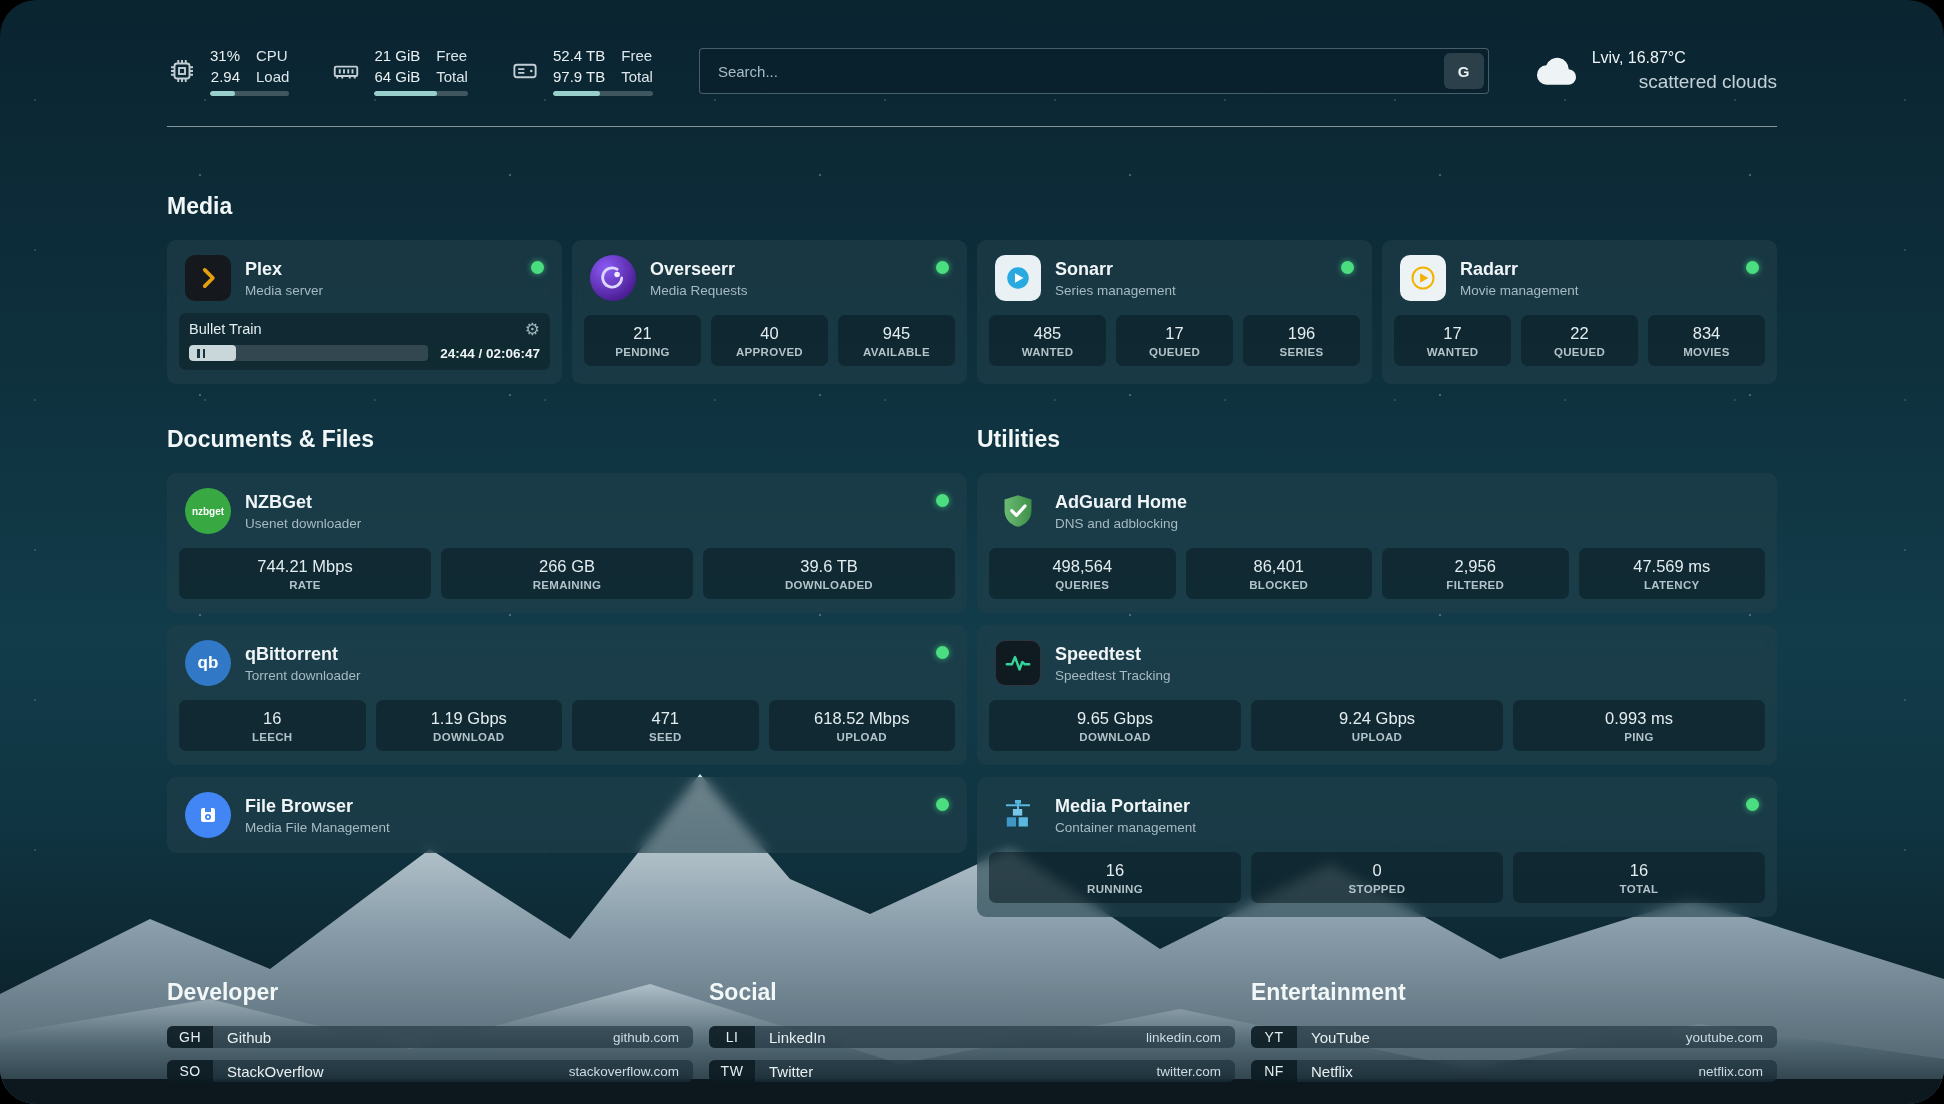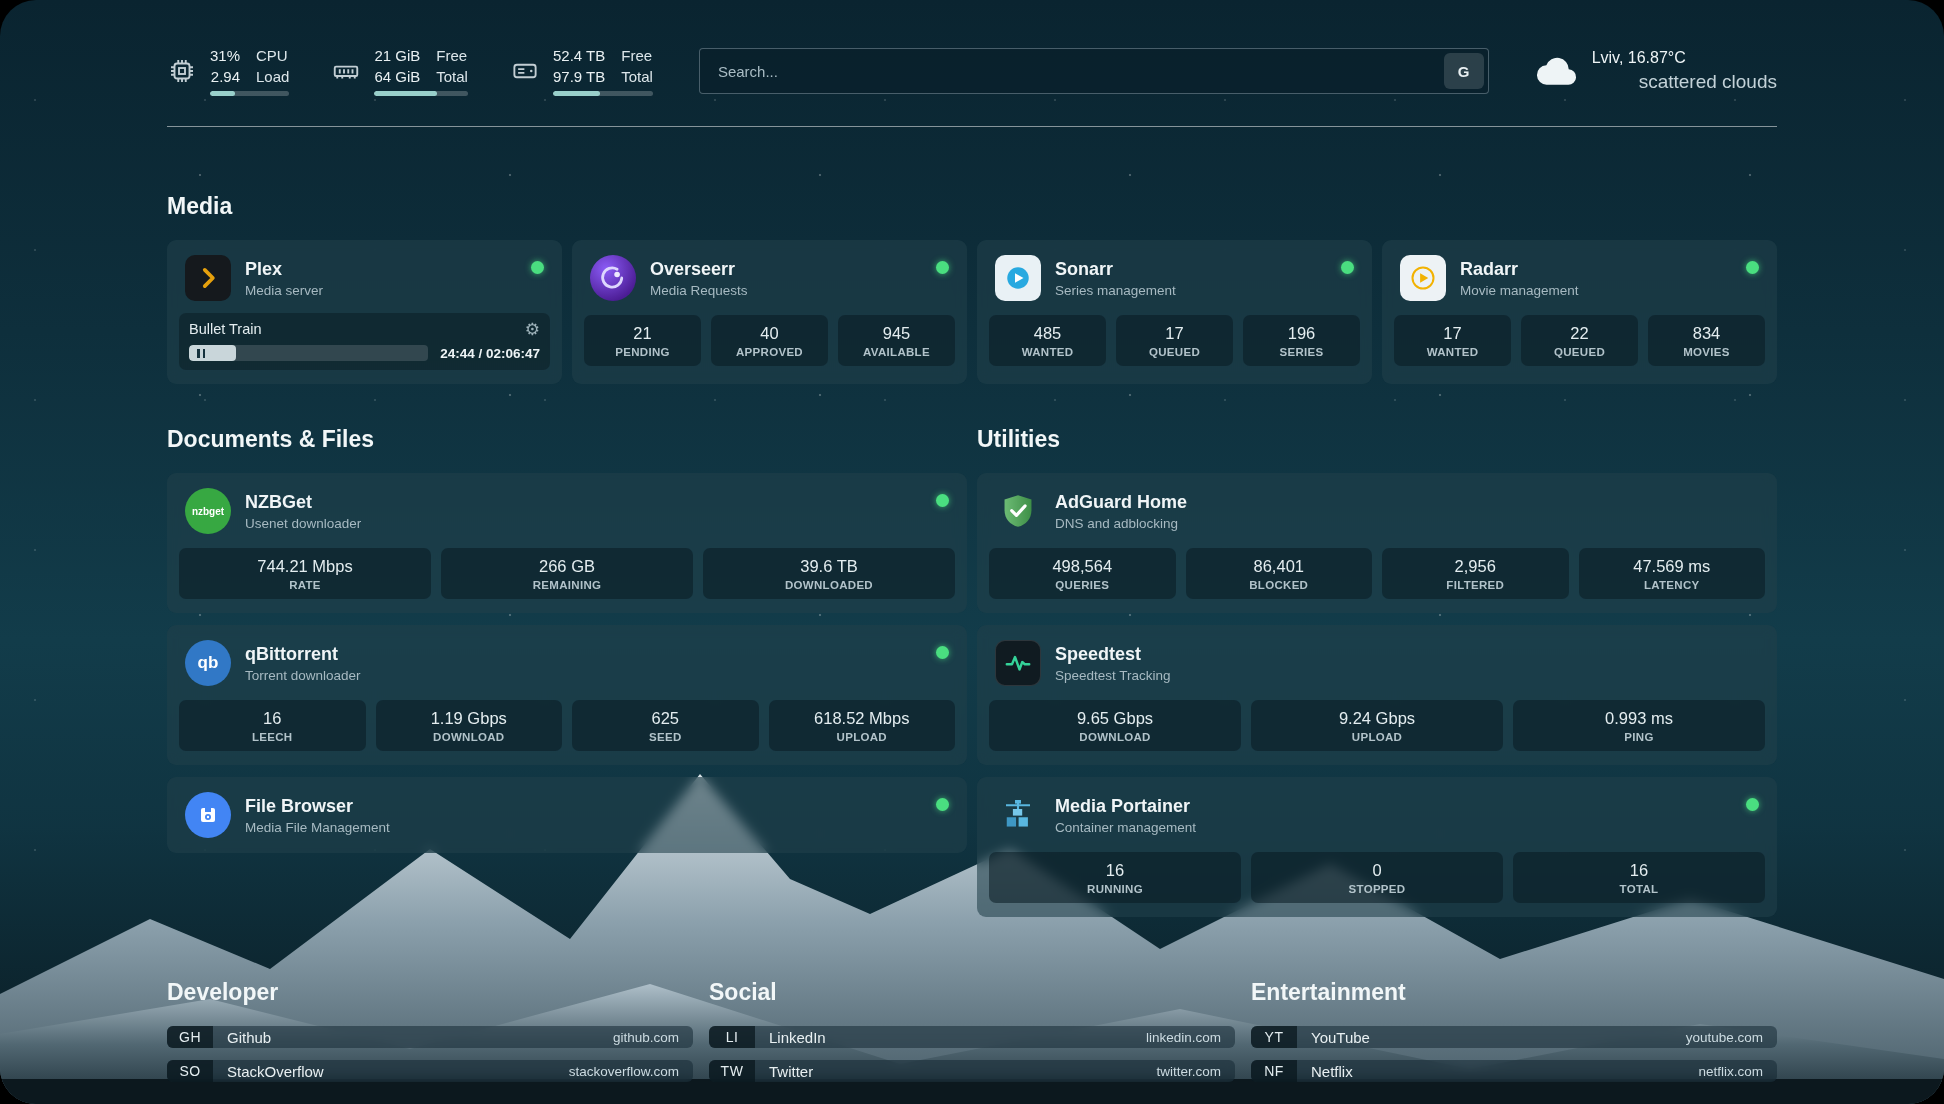--- a/index.html
+++ b/index.html
@@ -375,21 +375,21 @@
             <div class="stats">
               <div class="stat">
                 <div class="stat-val">16</div>
                 <div class="stat-lab">LEECH</div>
               </div>
               <div class="stat">
                 <div class="stat-val">1.19 Gbps</div>
                 <div class="stat-lab">DOWNLOAD</div>
               </div>
               <div class="stat">
-                <div class="stat-val">625</div>
+                <div class="stat-val">471</div>
                 <div class="stat-lab">SEED</div>
               </div>
               <div class="stat">
                 <div class="stat-val">618.52 Mbps</div>
                 <div class="stat-lab">UPLOAD</div>
               </div>
             </div>
           </div>
 
           <div class="card">

